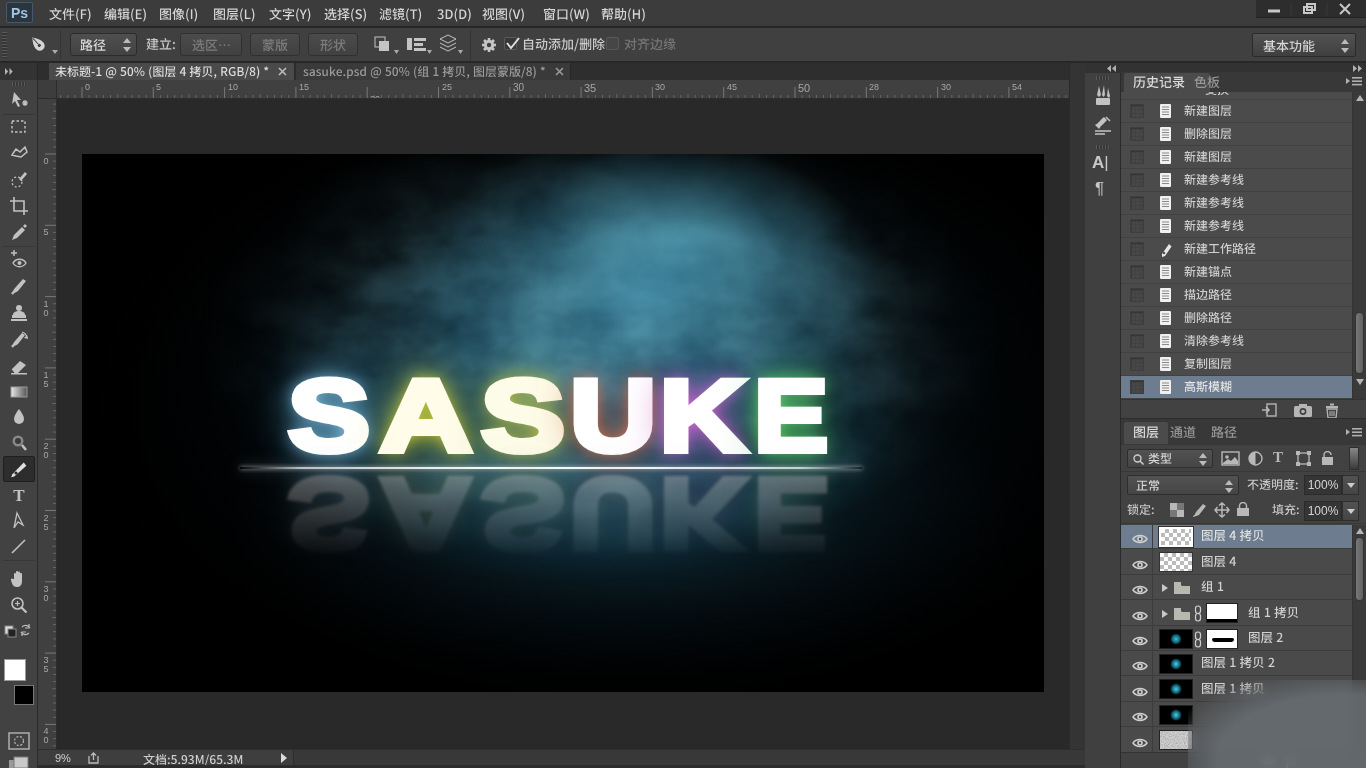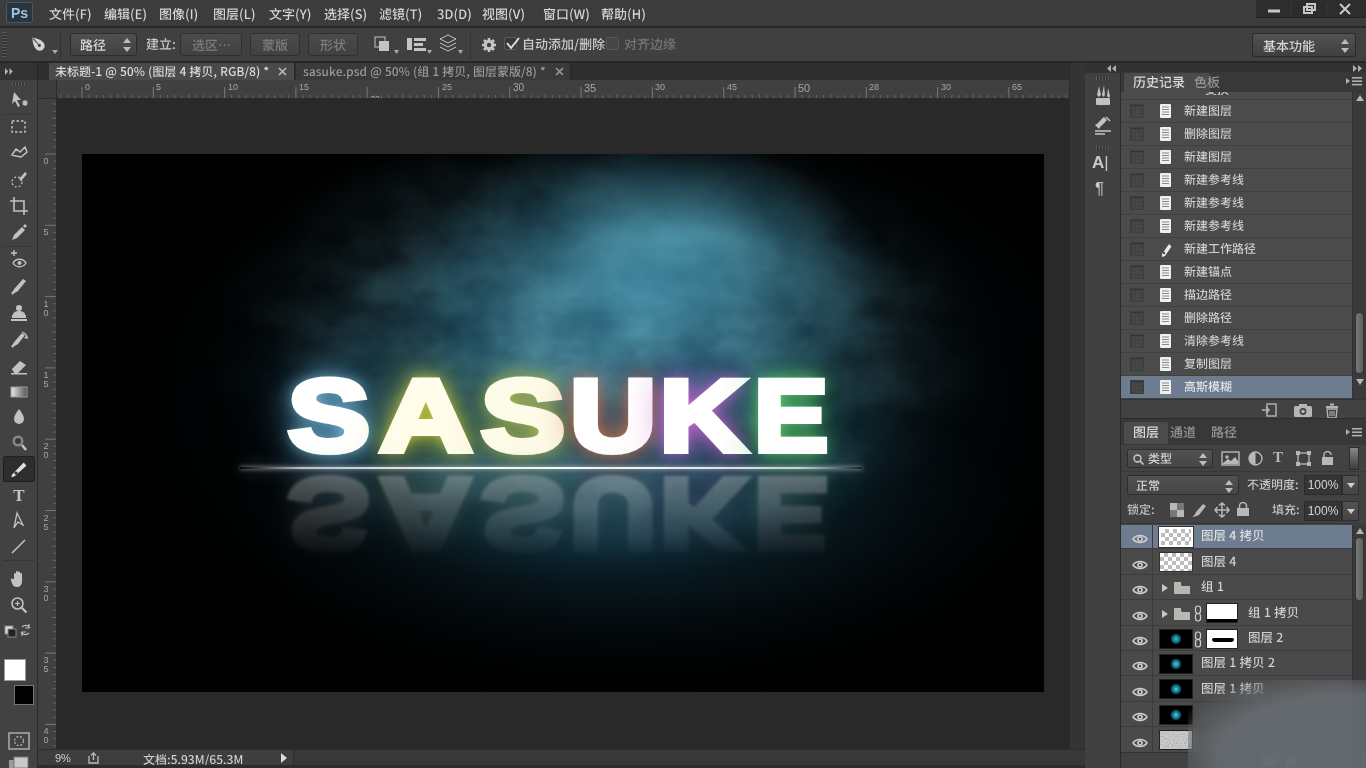--- a/index.html
+++ b/index.html
@@ -552,21 +552,21 @@
     <div class="a" style="left:242px;top:2px;font-size:9px;color:#a6a6a6">15</div>
     <div class="a" style="left:313px;top:14px;font-size:9px;color:#a6a6a6">20</div>
     <div class="a" style="left:385px;top:2px;font-size:9px;color:#a6a6a6">25</div>
     <div class="a" style="left:456px;top:2px;font-size:10px;color:#a6a6a6">30</div>
     <div class="a" style="left:527px;top:2px;font-size:11px;color:#a6a6a6">35</div>
     <div class="a" style="left:598px;top:2px;font-size:9px;color:#a6a6a6">30</div>
     <div class="a" style="left:670px;top:2px;font-size:9px;color:#a6a6a6">45</div>
     <div class="a" style="left:741px;top:2px;font-size:11px;color:#a6a6a6">50</div>
     <div class="a" style="left:812px;top:2px;font-size:9px;color:#a6a6a6">28</div>
     <div class="a" style="left:884px;top:2px;font-size:9px;color:#a6a6a6">30</div>
-    <div class="a" style="left:955px;top:2px;font-size:9px;color:#a6a6a6">65</div>
+    <div class="a" style="left:955px;top:2px;font-size:9px;color:#a6a6a6">54</div>
   </div>
 <div class="a" style="left:38px;top:99px;width:19px;height:650px;background:#404040;border-right:1px solid #2c2c2c;overflow:hidden">
     <svg class="a" style="left:0;top:0" width="19" height="650">
       <line x1="15" y1="5.1" x2="18" y2="5.1" stroke="#666"></line>
       <line x1="15" y1="12.2" x2="18" y2="12.2" stroke="#666"></line>
       <line x1="14" y1="19.3" x2="18" y2="19.3" stroke="#666"></line>
       <line x1="15" y1="26.5" x2="18" y2="26.5" stroke="#666"></line>
       <line x1="15" y1="33.6" x2="18" y2="33.6" stroke="#666"></line>
       <line x1="15" y1="40.7" x2="18" y2="40.7" stroke="#666"></line>
       <line x1="15" y1="47.9" x2="18" y2="47.9" stroke="#666"></line>

